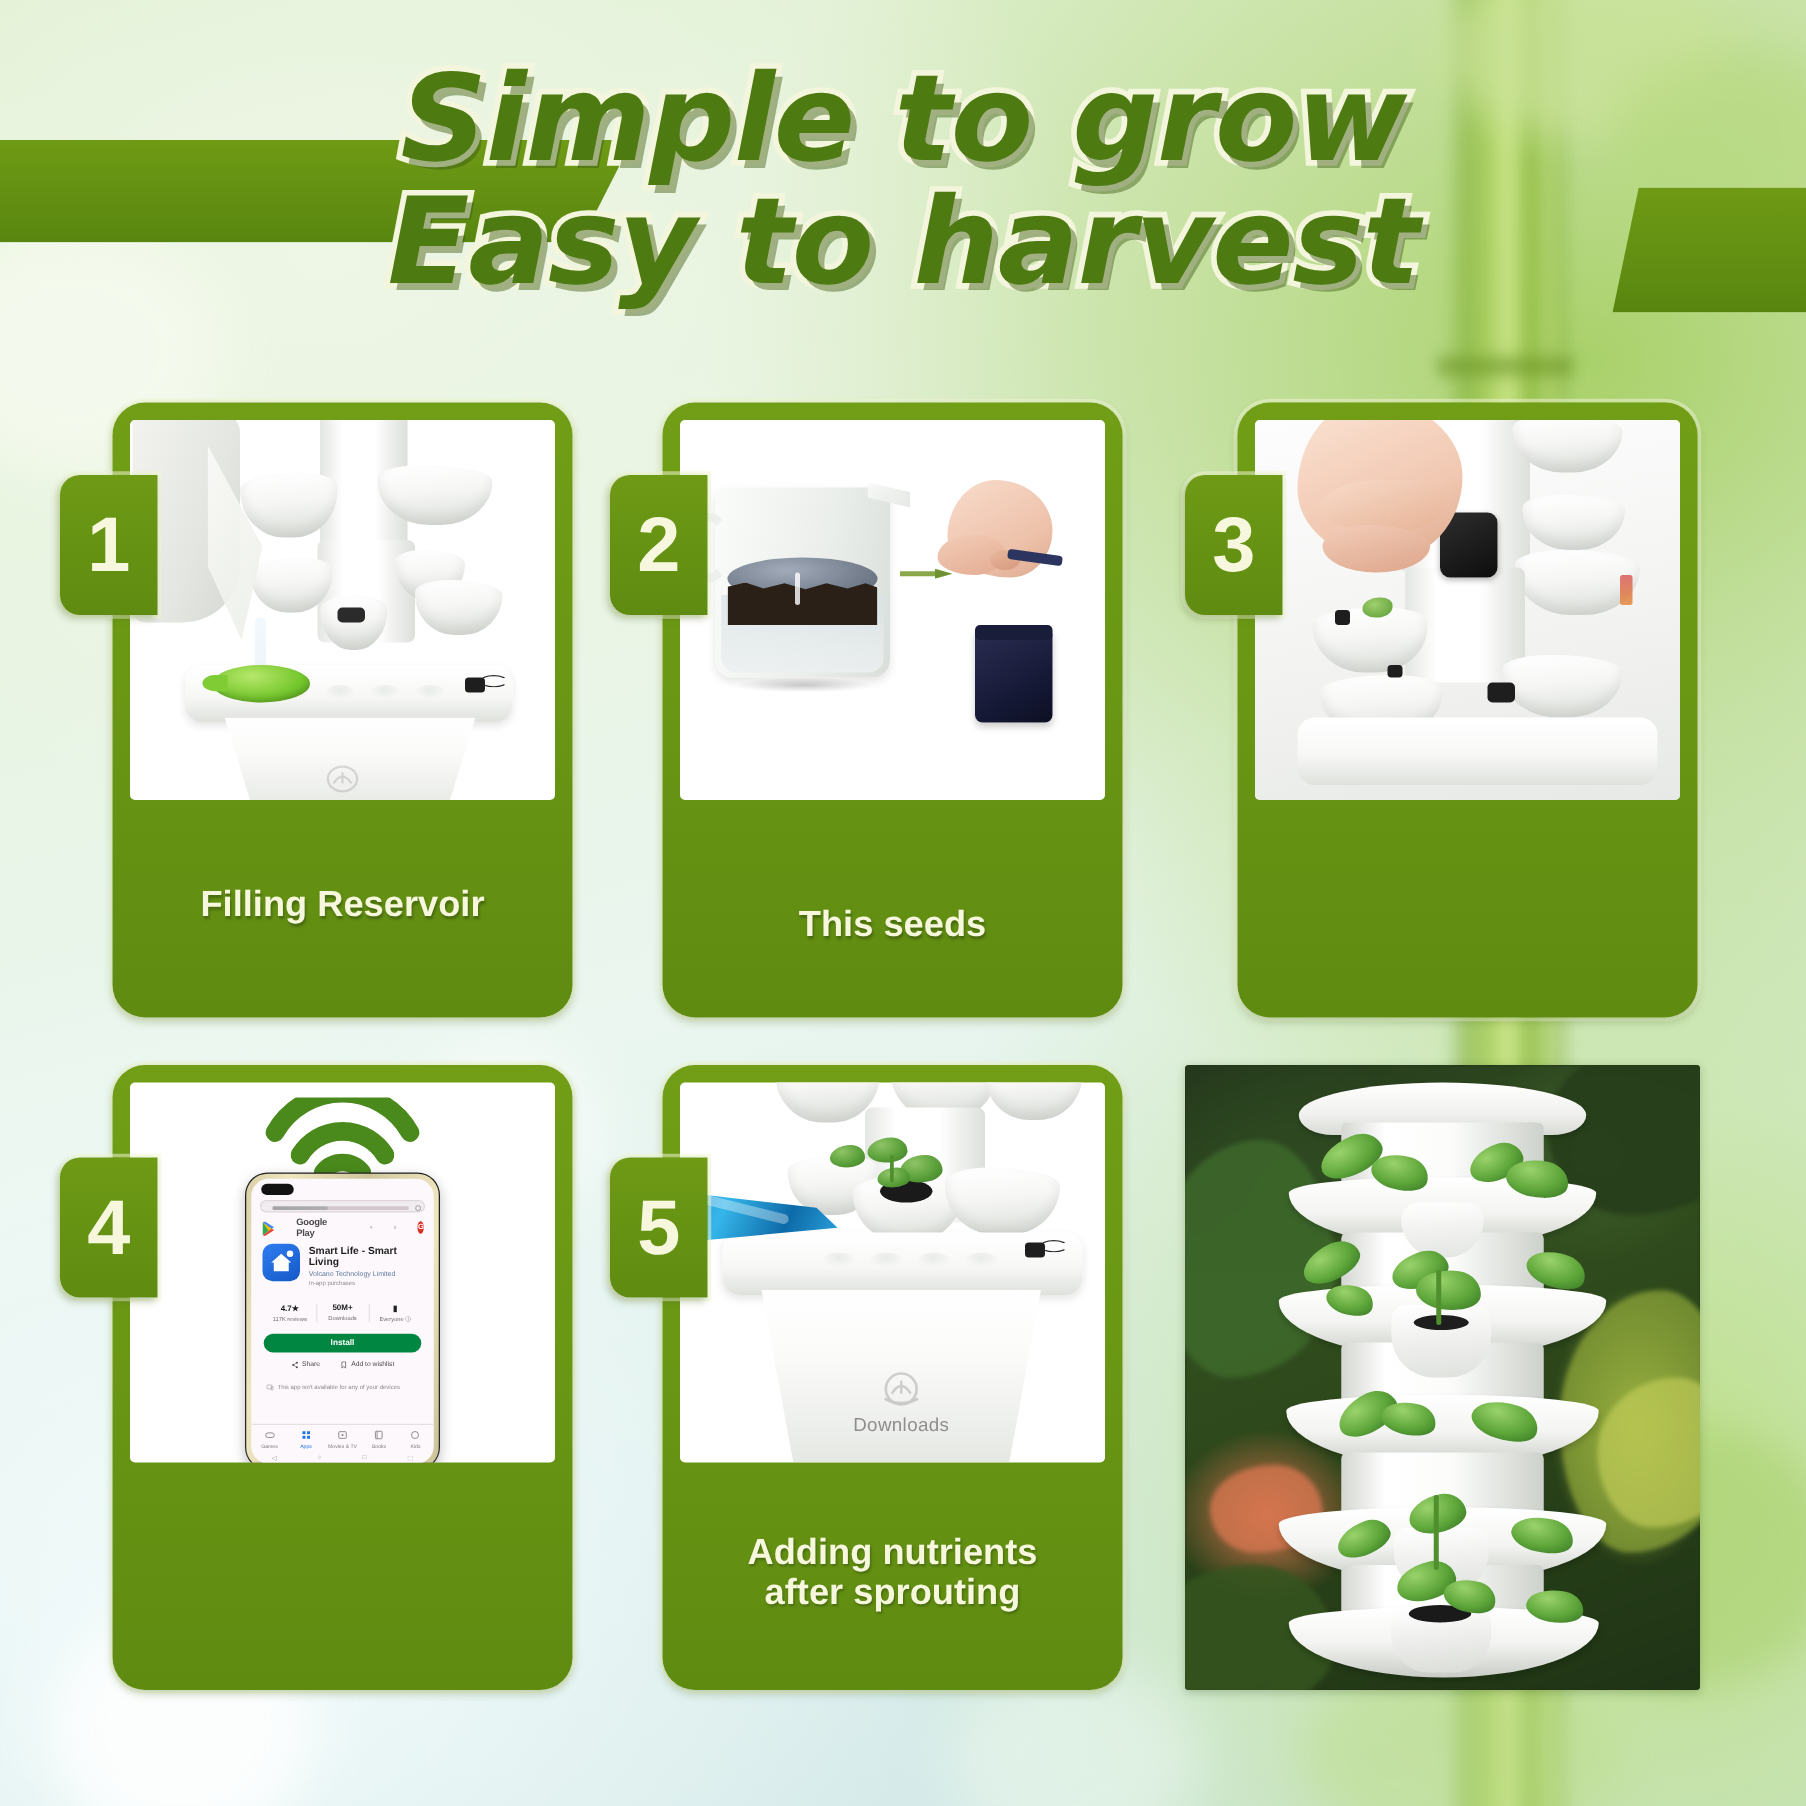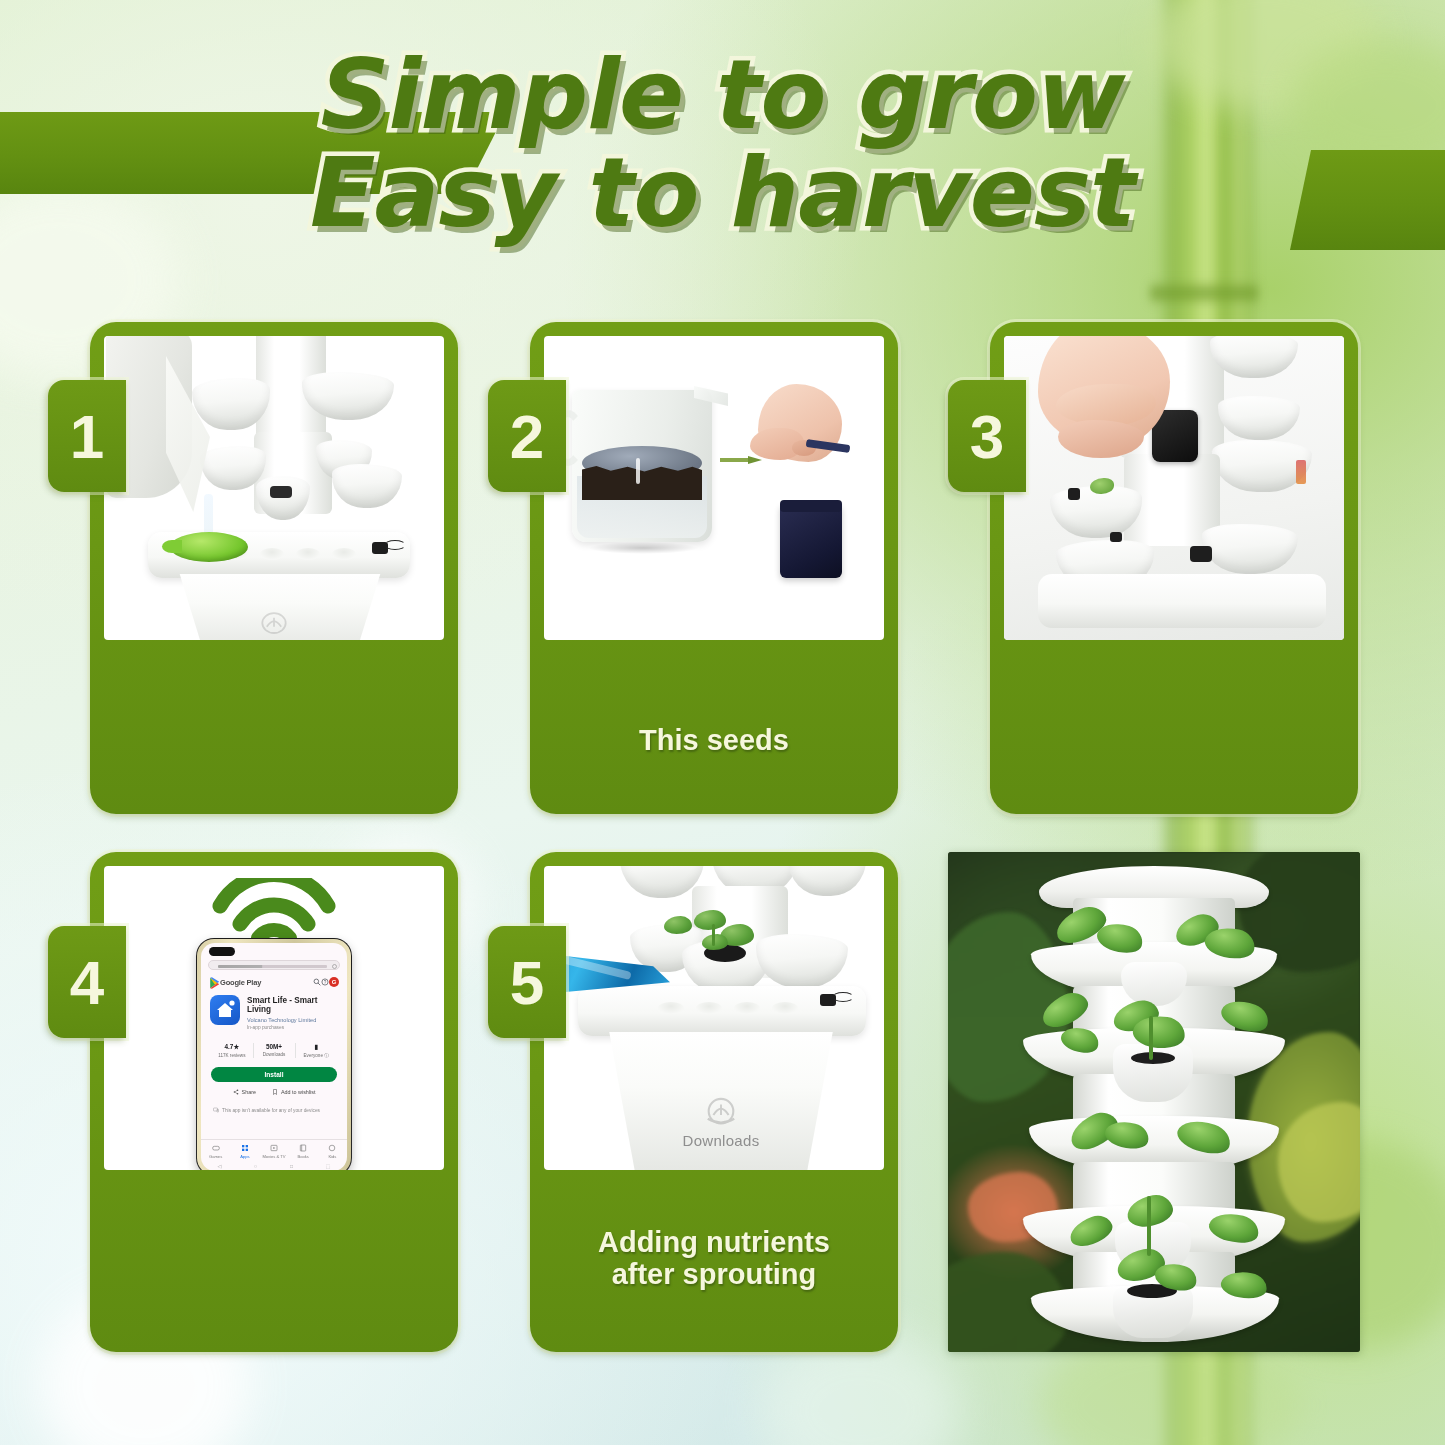--- a/index.html
+++ b/index.html
@@ -216,21 +216,21 @@
     position: absolute; left: 7px; right: 7px; top: 17px; height: 10px;
     background: #f1ecef; border-radius: 6px; border: .5px solid #ded6da;
   }
   .urltext {
     position: absolute; left: 9px; top: 3.5px; right: 12px; height: 3px;
     background: linear-gradient(90deg,#8d8d8d 0%, #9a9a9a 40%, #c6bcc2 41%, #c6bcc2 100%);
     border-radius: 1px; opacity: .75;
   }
   .gp-row {
     position: absolute; left: 8px; right: 8px; top: 32px; height: 14px;
-    display: flex; align-items: center; gap: 0;
+    display: flex; align-items: center; gap: 17px;
   }
   .gp-logo { width: 11px; height: 11px; position: relative; }
   .gp-name { font-size: 7.5px; color: #4a4a4a; font-weight: bold; letter-spacing: -.2px; }
   .gp-spacer { flex: 1; }
   .gp-ico { width: 8px; height: 8px; color: #555; }
   .gp-avatar {
     width: 10px; height: 10px; border-radius: 50%;
     background: #d93025; color: #fff; font-size: 6px;
     display: flex; align-items: center; justify-content: center; font-weight: bold;
   }
@@ -386,20 +386,21 @@
 
         <div class="ph reservoir shadowsoft" style="left:62px;top:238px;width:228px;height:74px;"></div>
         <div class="ph" style="left:152px;top:276px;width:36px;height:24px;opacity:.22;">
           <svg viewBox="0 0 40 26" width="36" height="24" aria-hidden="true">
             <ellipse cx="20" cy="12" rx="13" ry="11" fill="none" stroke="#6b6b6b" stroke-width="2"></ellipse>
             <path d="M12 16 q8 -12 16 0" fill="none" stroke="#6b6b6b" stroke-width="2"></path>
             <path d="M20 6 v10" stroke="#6b6b6b" stroke-width="2"></path>
           </svg>
         </div>
       </div>
+      <div class="card-caption">Filling Reservoir</div>
     </div>
     <div class="badge">1</div>
   </div>
 
   <div class="card r1">
     <div class="card-frame">
       <div class="card-photo">
 
         <div class="ph" style="left:28px;top:54px;width:140px;height:152px;background:linear-gradient(100deg,rgba(250,252,250,.95),rgba(232,236,232,.9) 60%,rgba(214,219,214,.9));border-radius:8px 8px 14px 14px;box-shadow:0 3px 7px rgba(0,0,0,.10);"></div>
         <div class="ph" style="left:8px;top:74px;width:32px;height:56px;border:7px solid rgba(236,240,236,.95);border-right-color:transparent;border-radius:50%;"></div>

